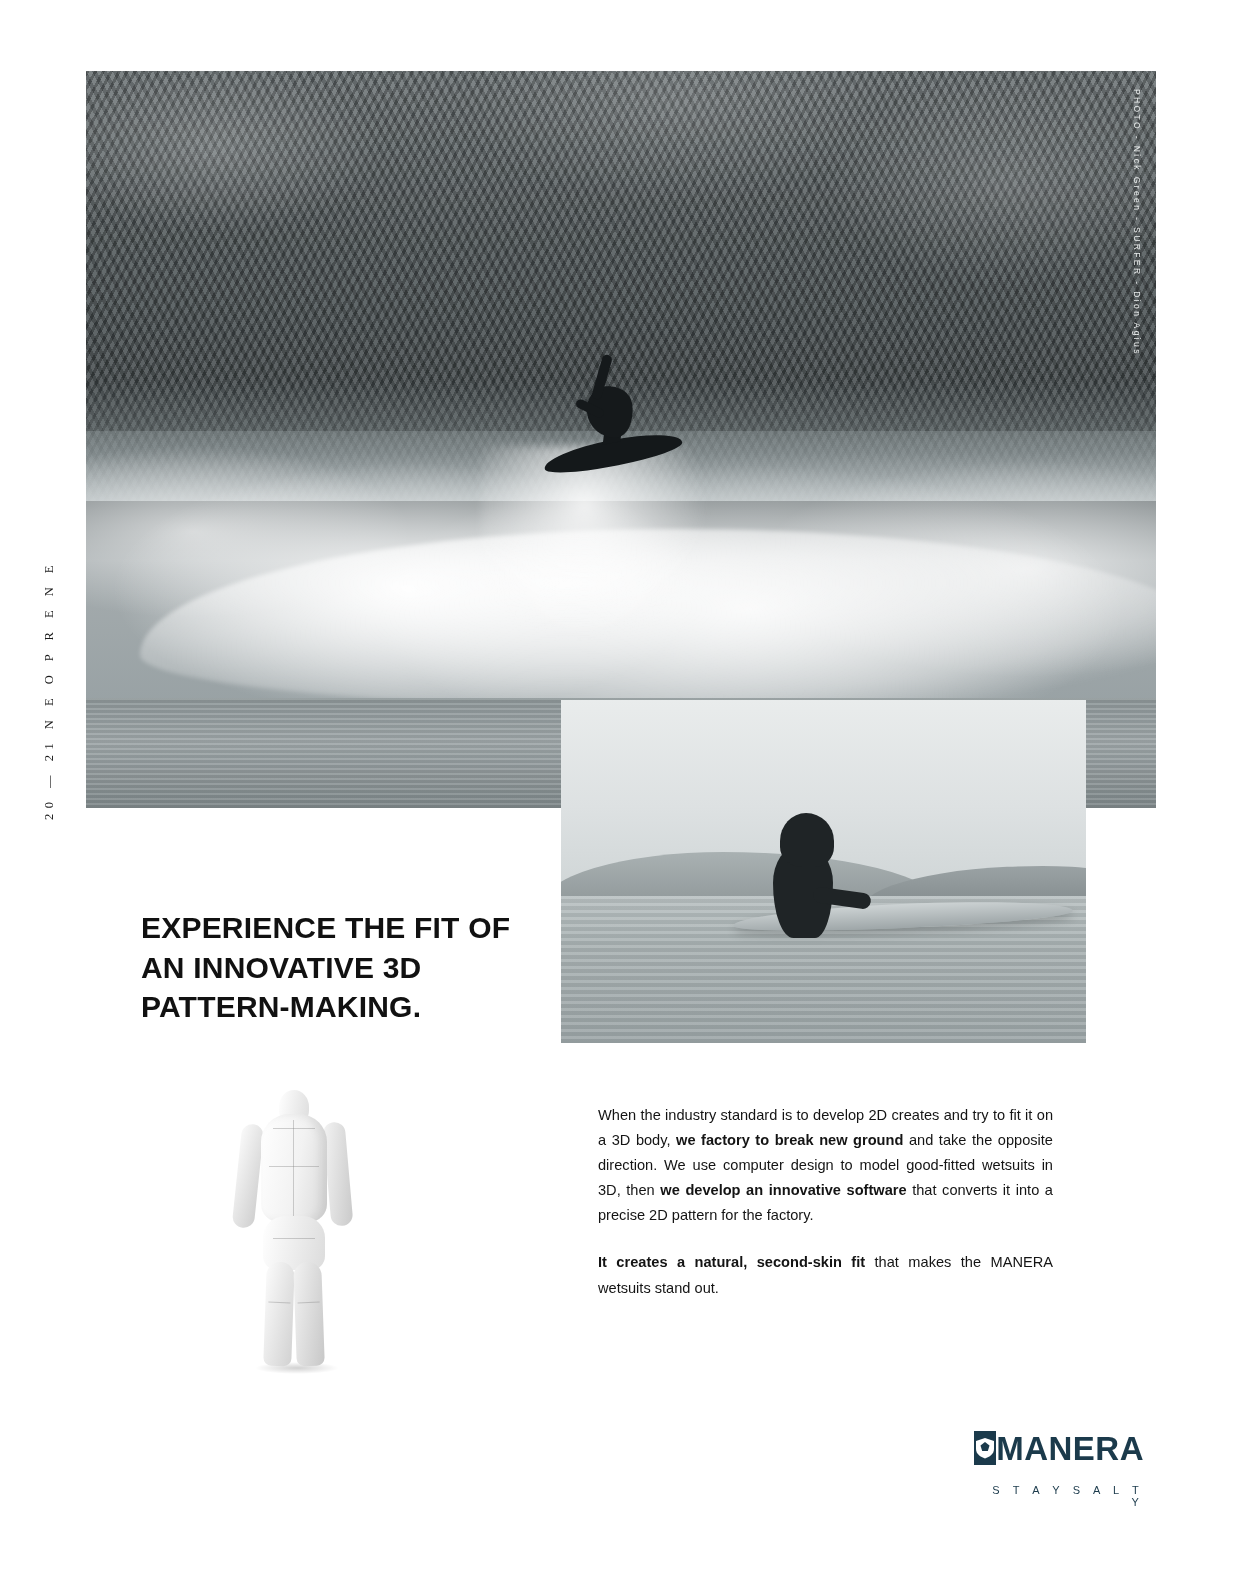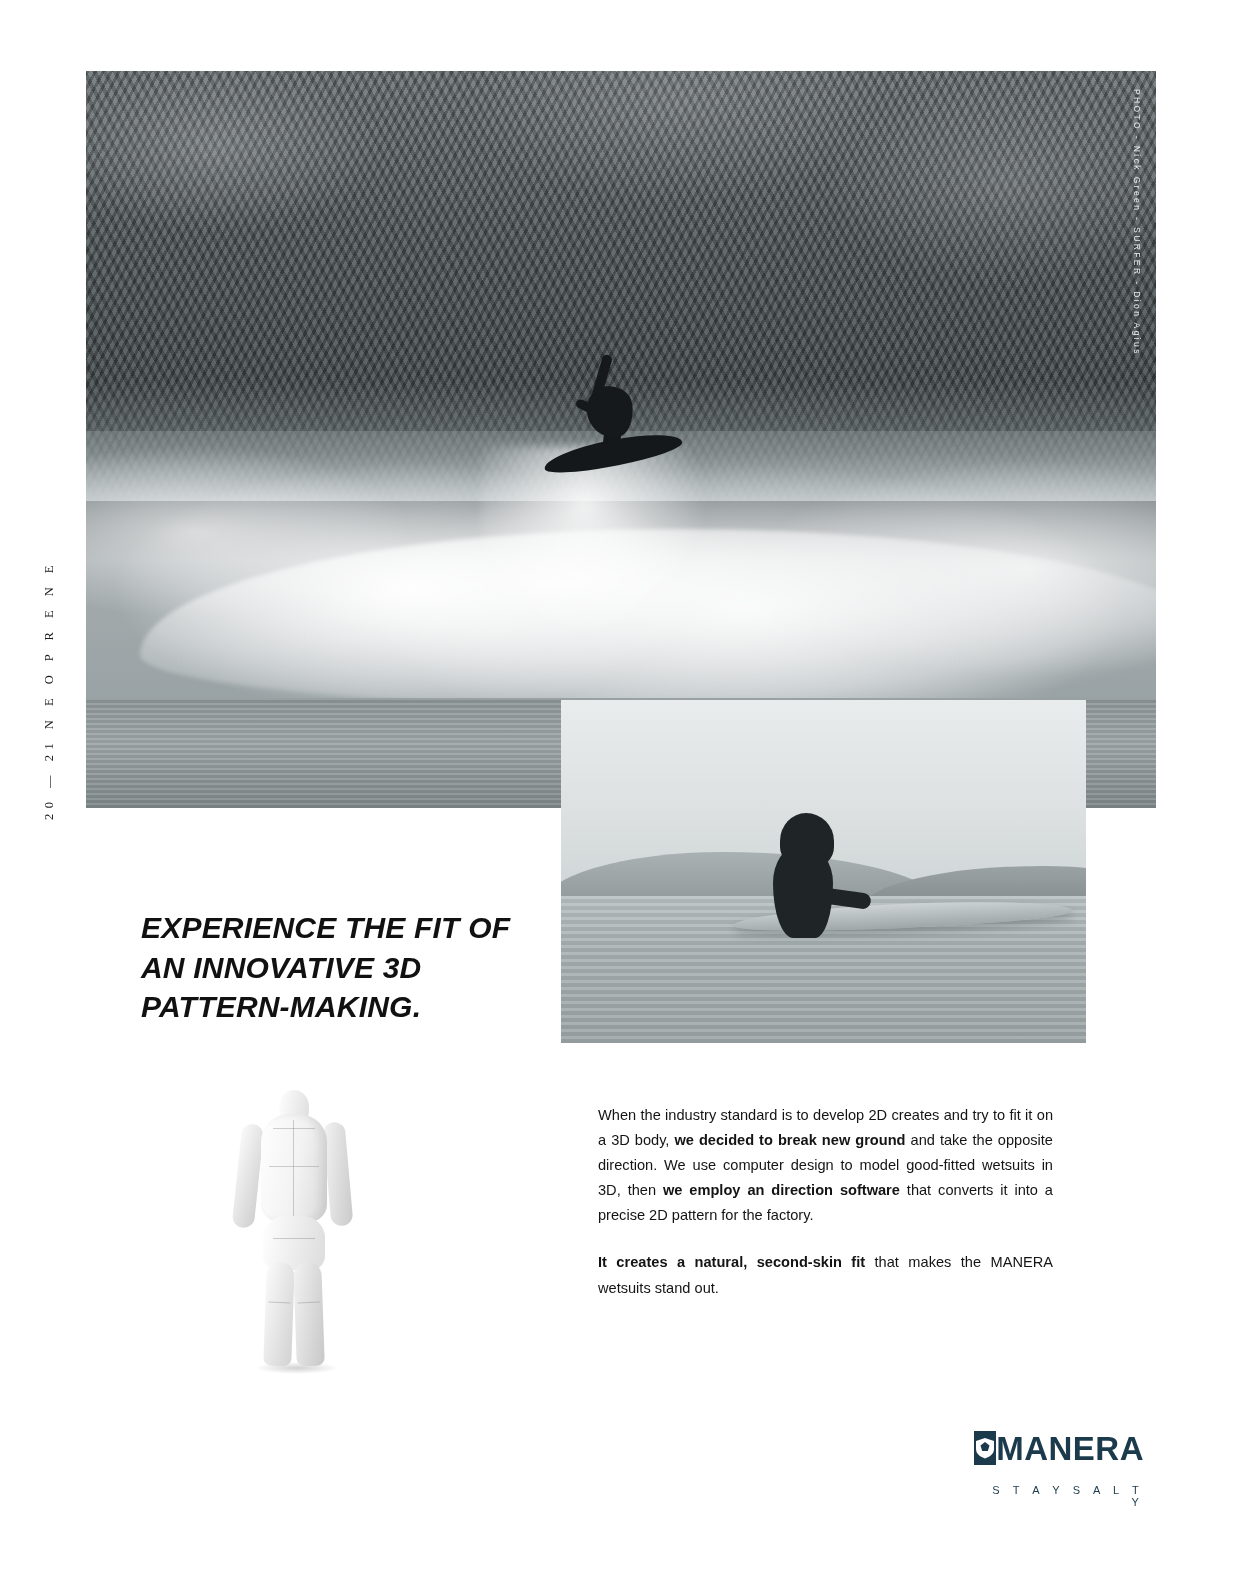--- a/index.html
+++ b/index.html
@@ -228,21 +228,20 @@
   .headline {
     position: absolute;
     left: 141px;
     top: 888px;
     width: 400px;
     font-size: 30px;
     font-weight: bold;
     line-height: 1.32;
     letter-spacing: .2px;
     color: #111111;
-    font-style: italic;
   }
 
   
   .mannequin {
     position: absolute;
     left: 215px;
     top: 1090px;
     width: 160px;
     height: 280px;
   }
@@ -405,21 +404,21 @@
   </div>
   <div class="mq-leg-l">
     <div class="mq-seam" style="left:3px; top:40px; width:22px; height:1px;"></div>
   </div>
   <div class="mq-leg-r">
     <div class="mq-seam" style="left:3px; top:40px; width:22px; height:1px;"></div>
   </div>
 </div>
 
 <div class="body-copy">
-  <p><span>When the industry standard is to develop 2D creates and try to fit it on a 3D body, </span><b>we decided to break new ground</b><span> and take the opposite direction. We use computer design to model good-fitted wetsuits in 3D, then </span><b>we employ an direction software</b><span> that converts it into a precise 2D pattern for the factory.</span></p>
+  <p><span>When the industry standard is to develop 2D creates and try to fit it on a 3D body, </span><b>we factory to break new ground</b><span> and take the opposite direction. We use computer design to model good-fitted wetsuits in 3D, then </span><b>we develop an innovative software</b><span> that converts it into a precise 2D pattern for the factory.</span></p>
   <p><b>It creates a natural, second-skin fit</b><span> that makes the MANERA wetsuits stand out.</span></p>
 </div>
 
 <div class="brand">
   <div class="brand-row">
     <span class="brand-mark">
       <svg width="20" height="22" viewBox="0 0 20 22" aria-hidden="true">
         <path d="M10 1 L19 4 L19 12 C19 17 14.5 20 10 21.5 C5.5 20 1 17 1 12 L1 4 Z" fill="#ffffff"></path>
         <path d="M10 5 L14.5 8.5 L12.8 14 L7.2 14 L5.5 8.5 Z" fill="#1b3a4b"></path>
       </svg>

